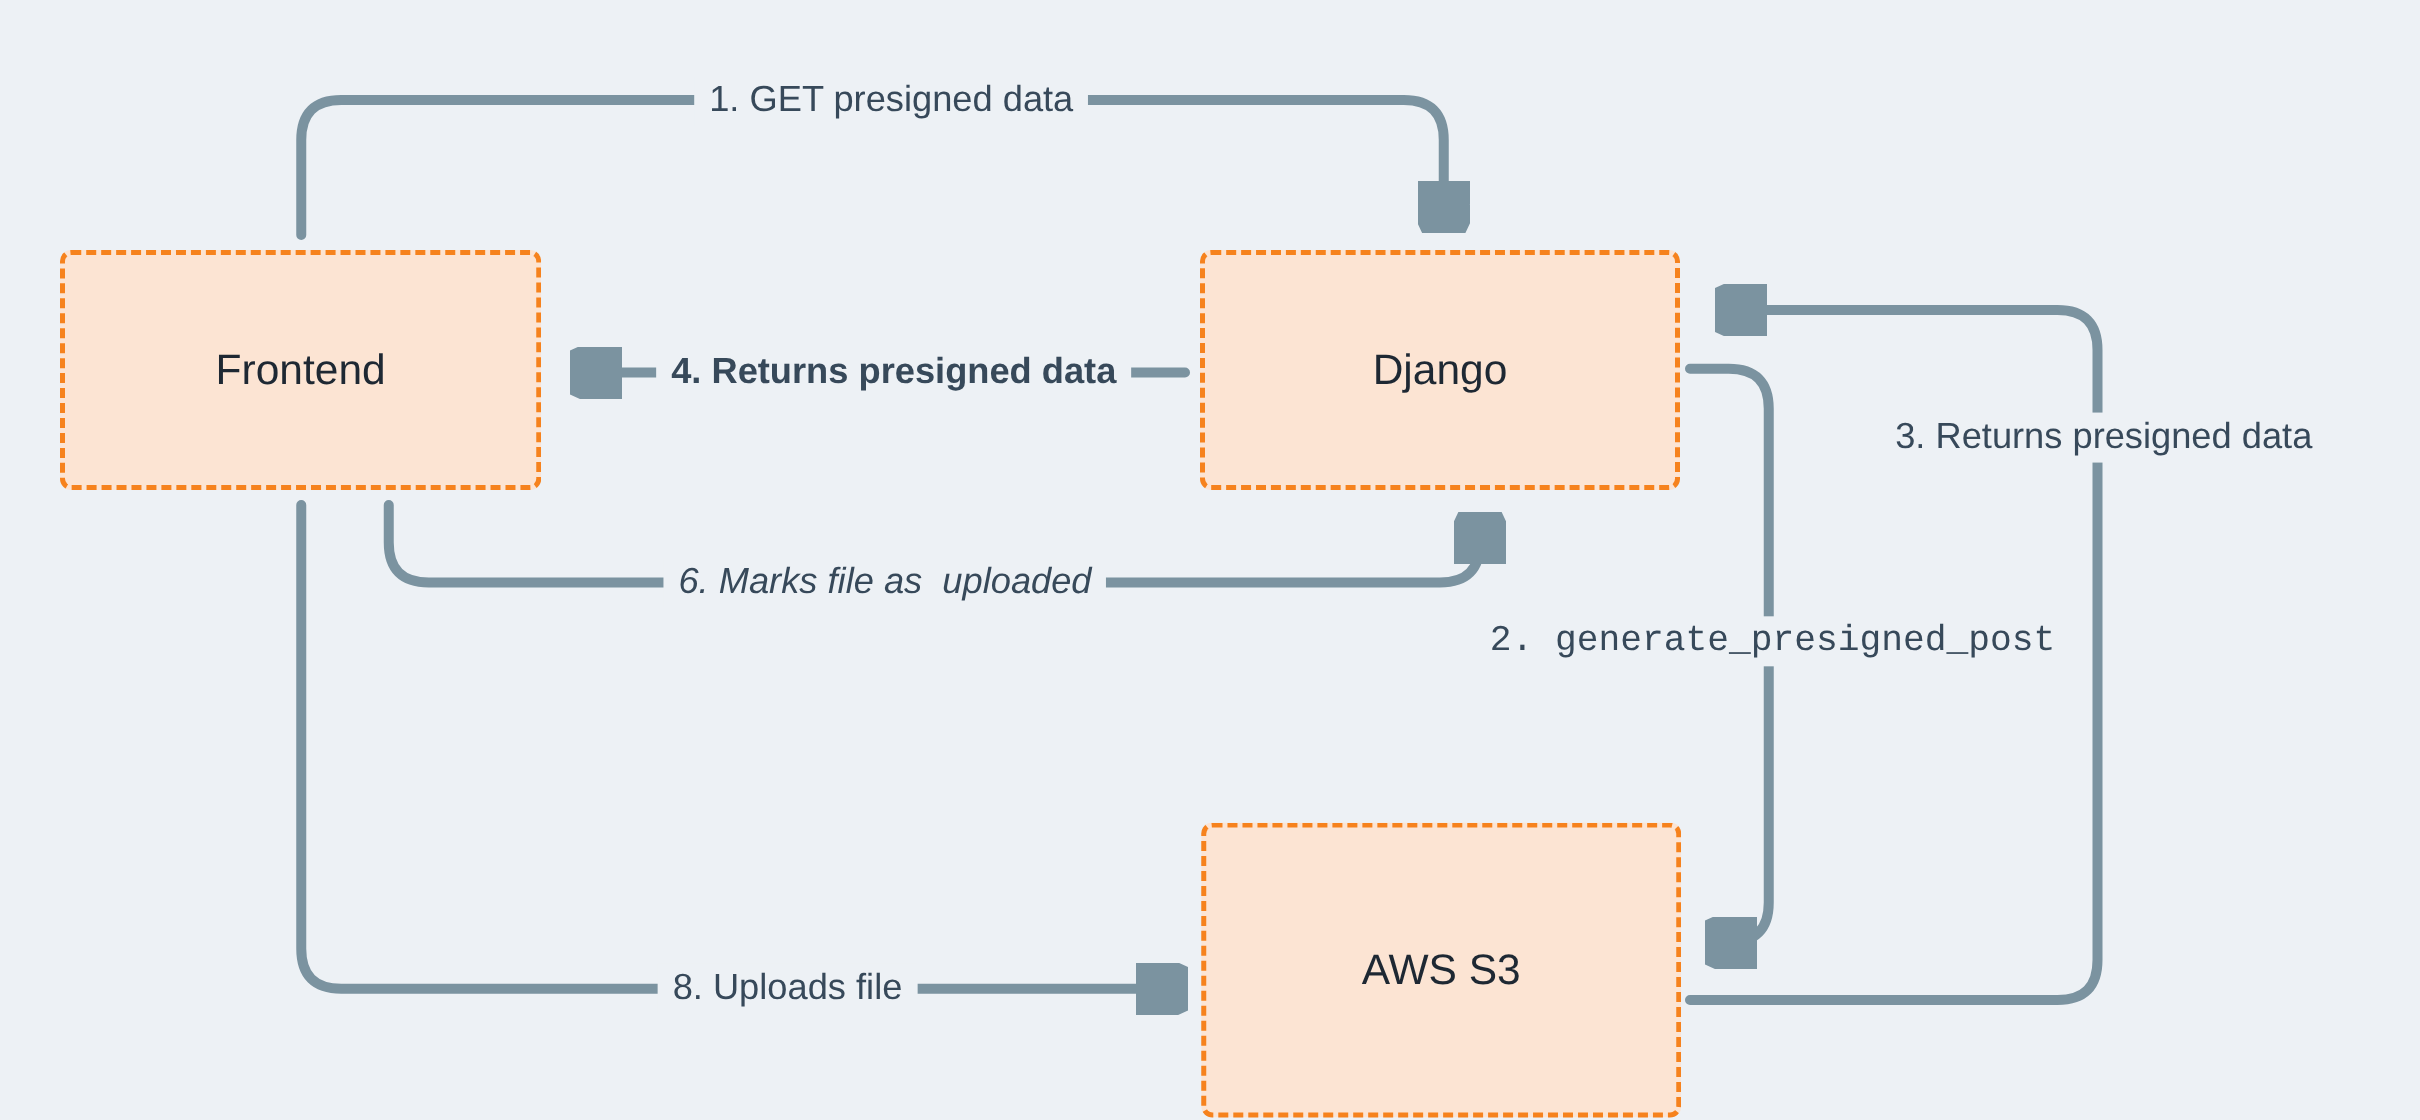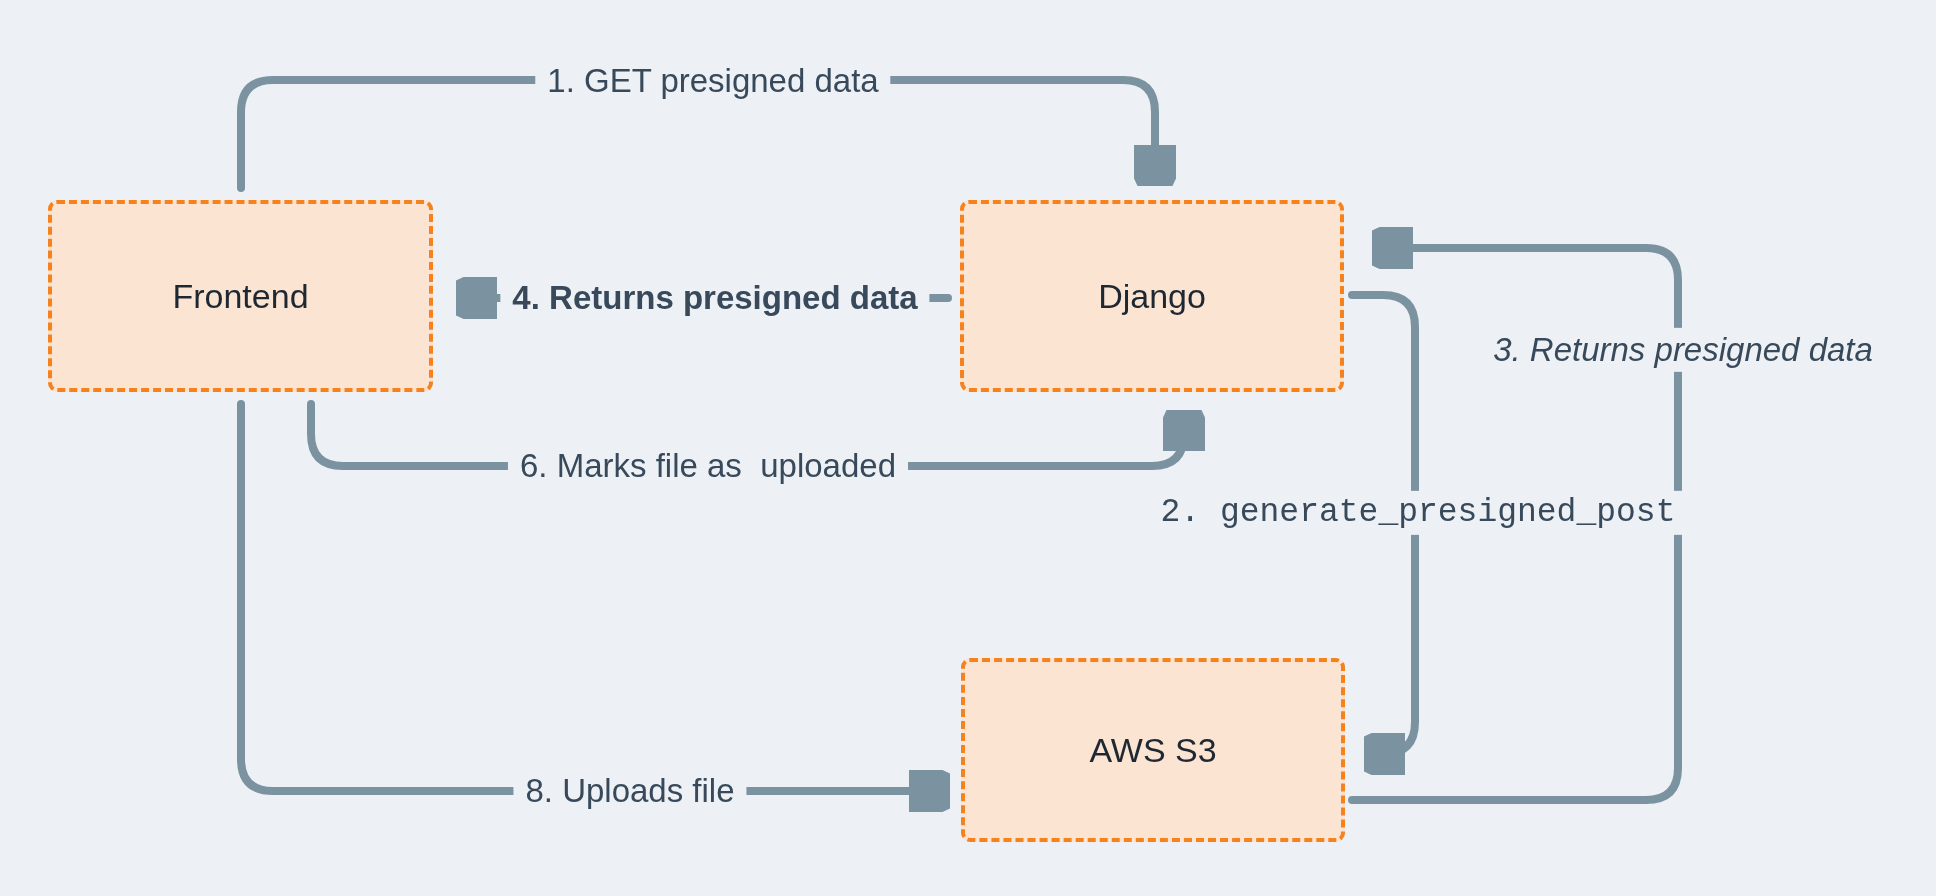--- a/index.html
+++ b/index.html
@@ -25,36 +25,36 @@
     background:var(--node-fill);
     border:4px dashed var(--node-border);
     border-radius:9px;
     display:flex;align-items:center;justify-content:center;
     box-sizing:border-box;
     color:var(--node-text);
     font-size:34px;
   }
   .node-frontend{left:48px;top:200px;width:385px;height:192px;}
   .node-django{left:960px;top:200px;width:384px;height:192px;}
-  .node-aws{left:961px;top:658px;width:384px;height:184px;}
+  .node-aws{left:961px;top:658px;width:384px;height:236px;}
   .edge-label{
     position:absolute;
     transform:translate(-50%,-50%);
     background:var(--background);
     color:var(--edge-text);
-    font-size:33px;
+    font-size:29px;
     padding:4px 12px;
     white-space:pre;
     line-height:1.1;
   }
   .el-1{left:713px;top:81px;}
   .el-4{left:715px;top:298px;font-weight:bold;}
-  .el-6{left:708px;top:466px;}
+  .el-6{left:708px;top:466px;font-style:italic;}
   .el-2{left:1418px;top:513px;font-family:Liberation Mono, monospace;}
-  .el-3{left:1683px;top:350px;font-style:italic;}
+  .el-3{left:1683px;top:350px;}
   .el-5{left:630px;top:791px;}
 </style>
 </head>
 <body>
 
 <div id="canvas">
 
   <svg id="wires" viewBox="0 0 1936 896">
     <defs>
       <marker id="arrowhead" viewBox="0 0 10 10" refX="8.5" refY="5" markerWidth="5.2" markerHeight="5.2" orient="auto-start-reverse">

